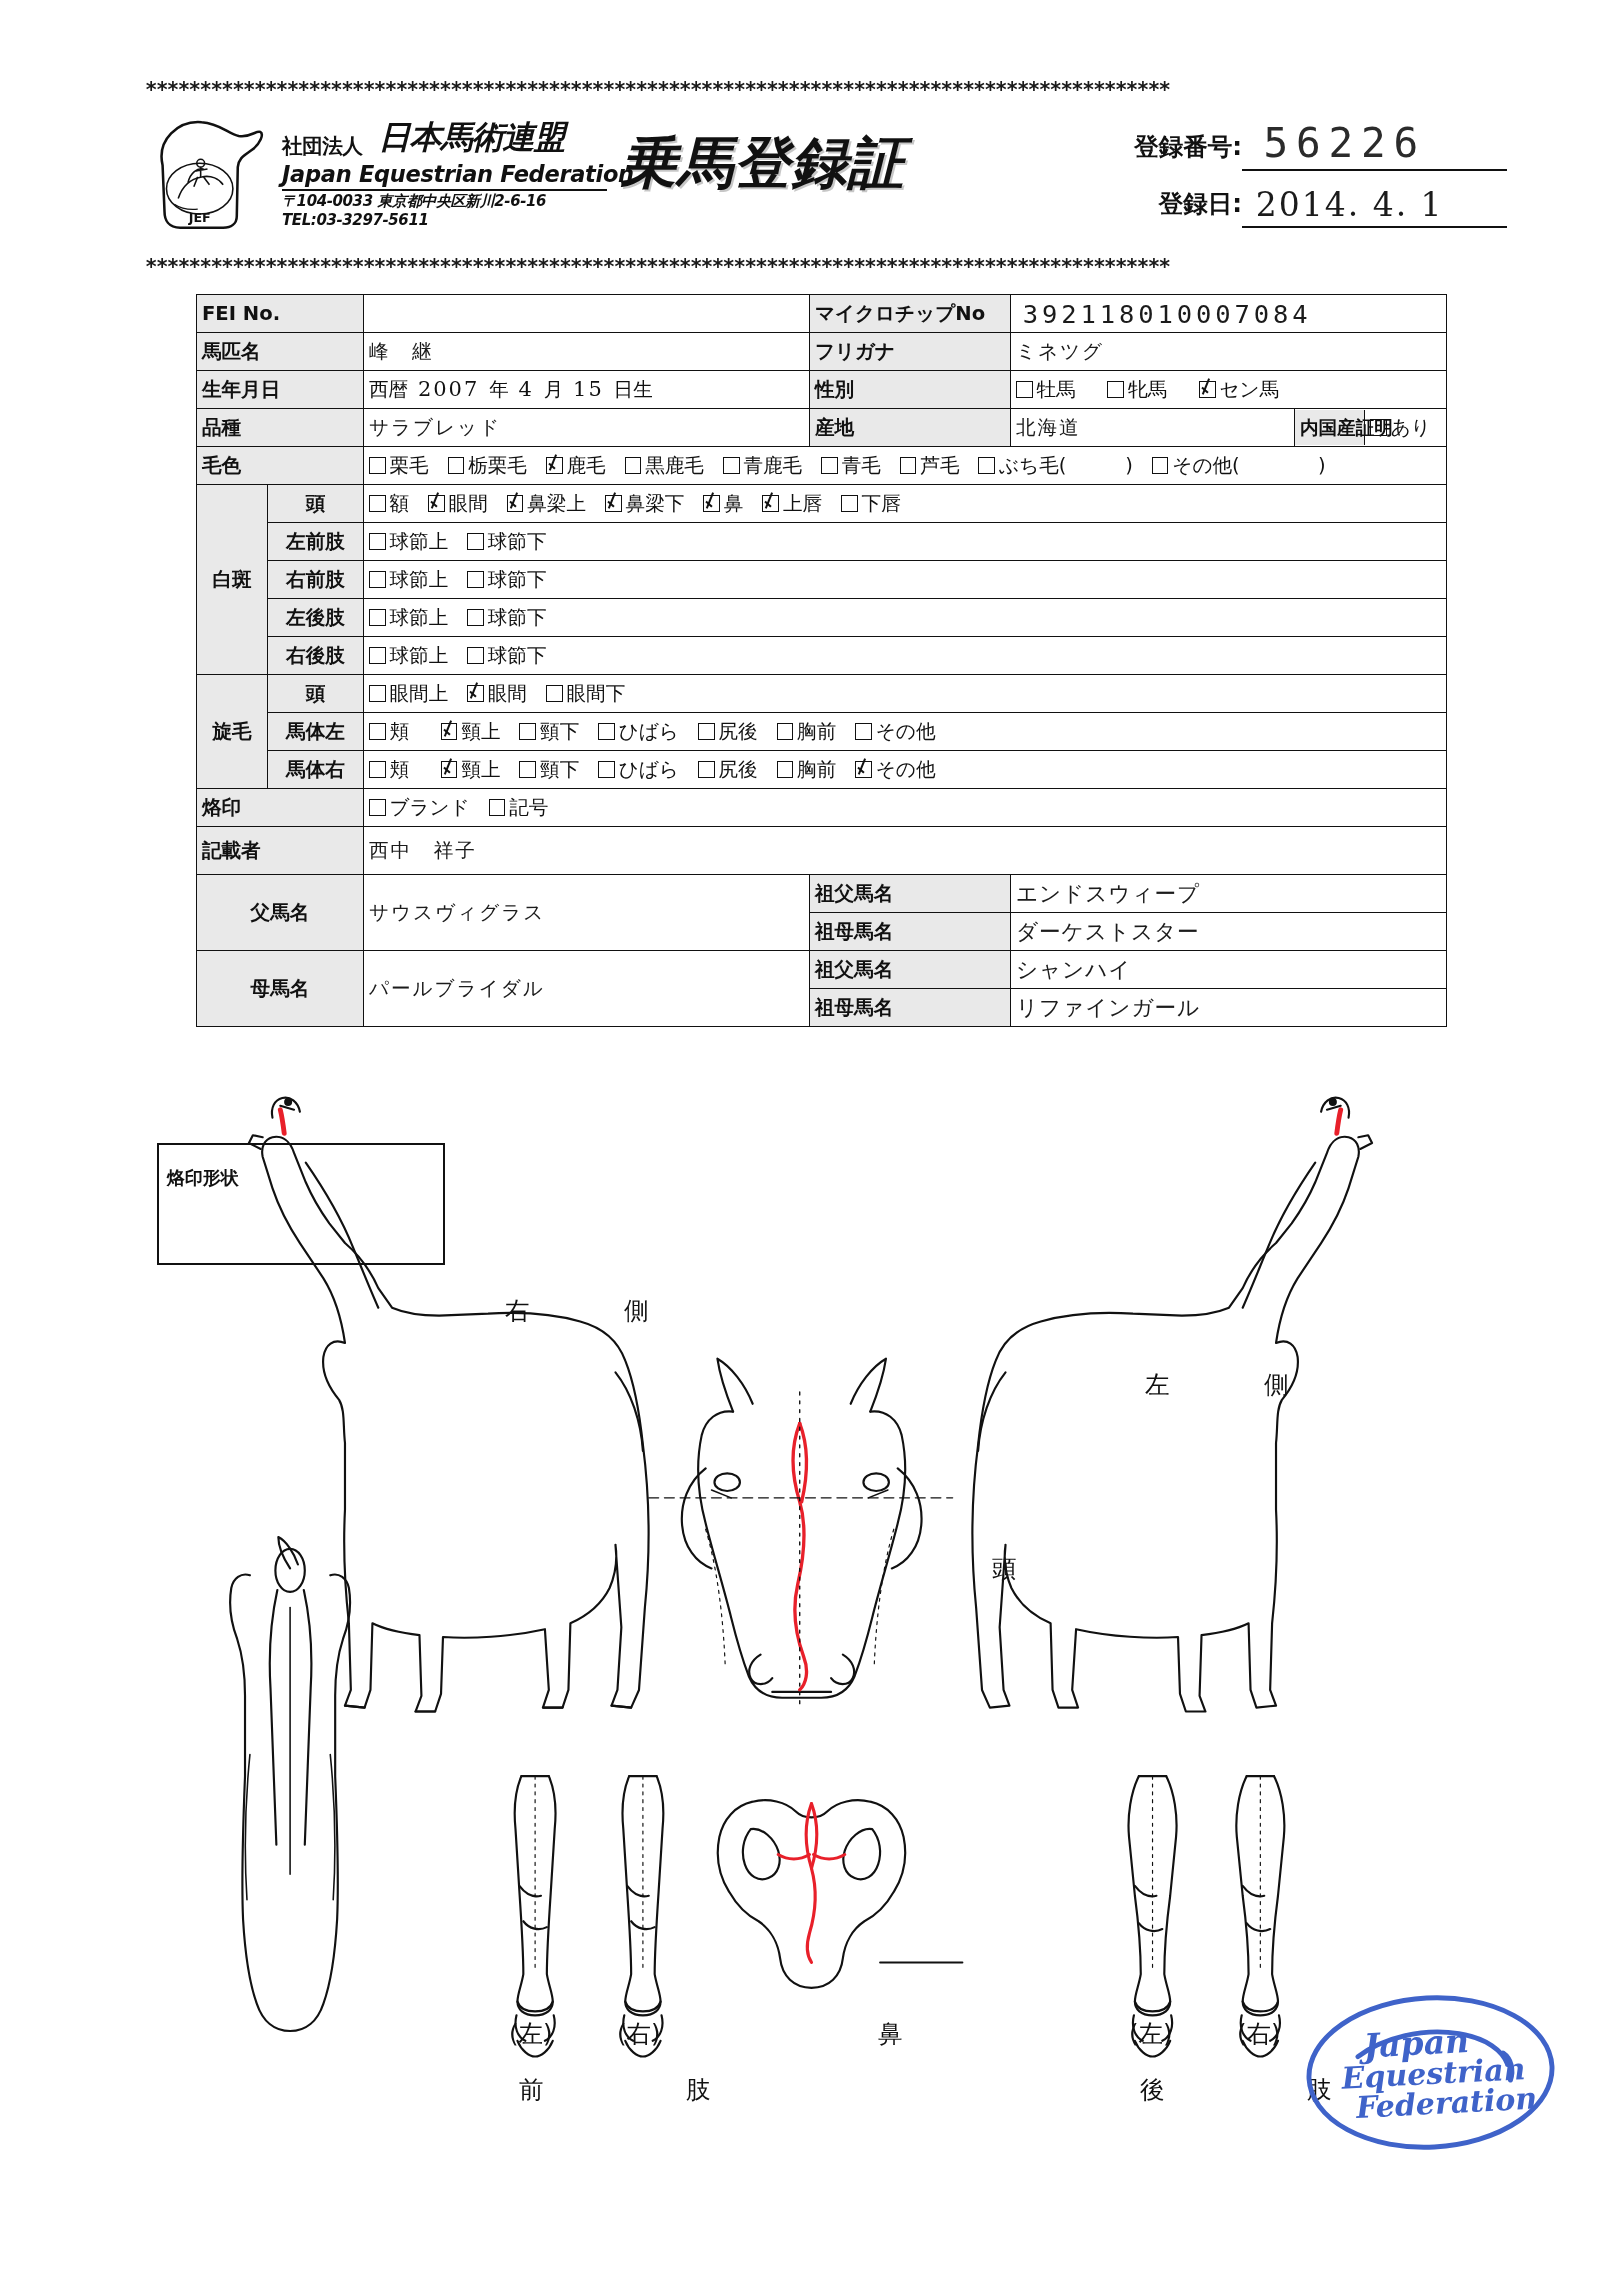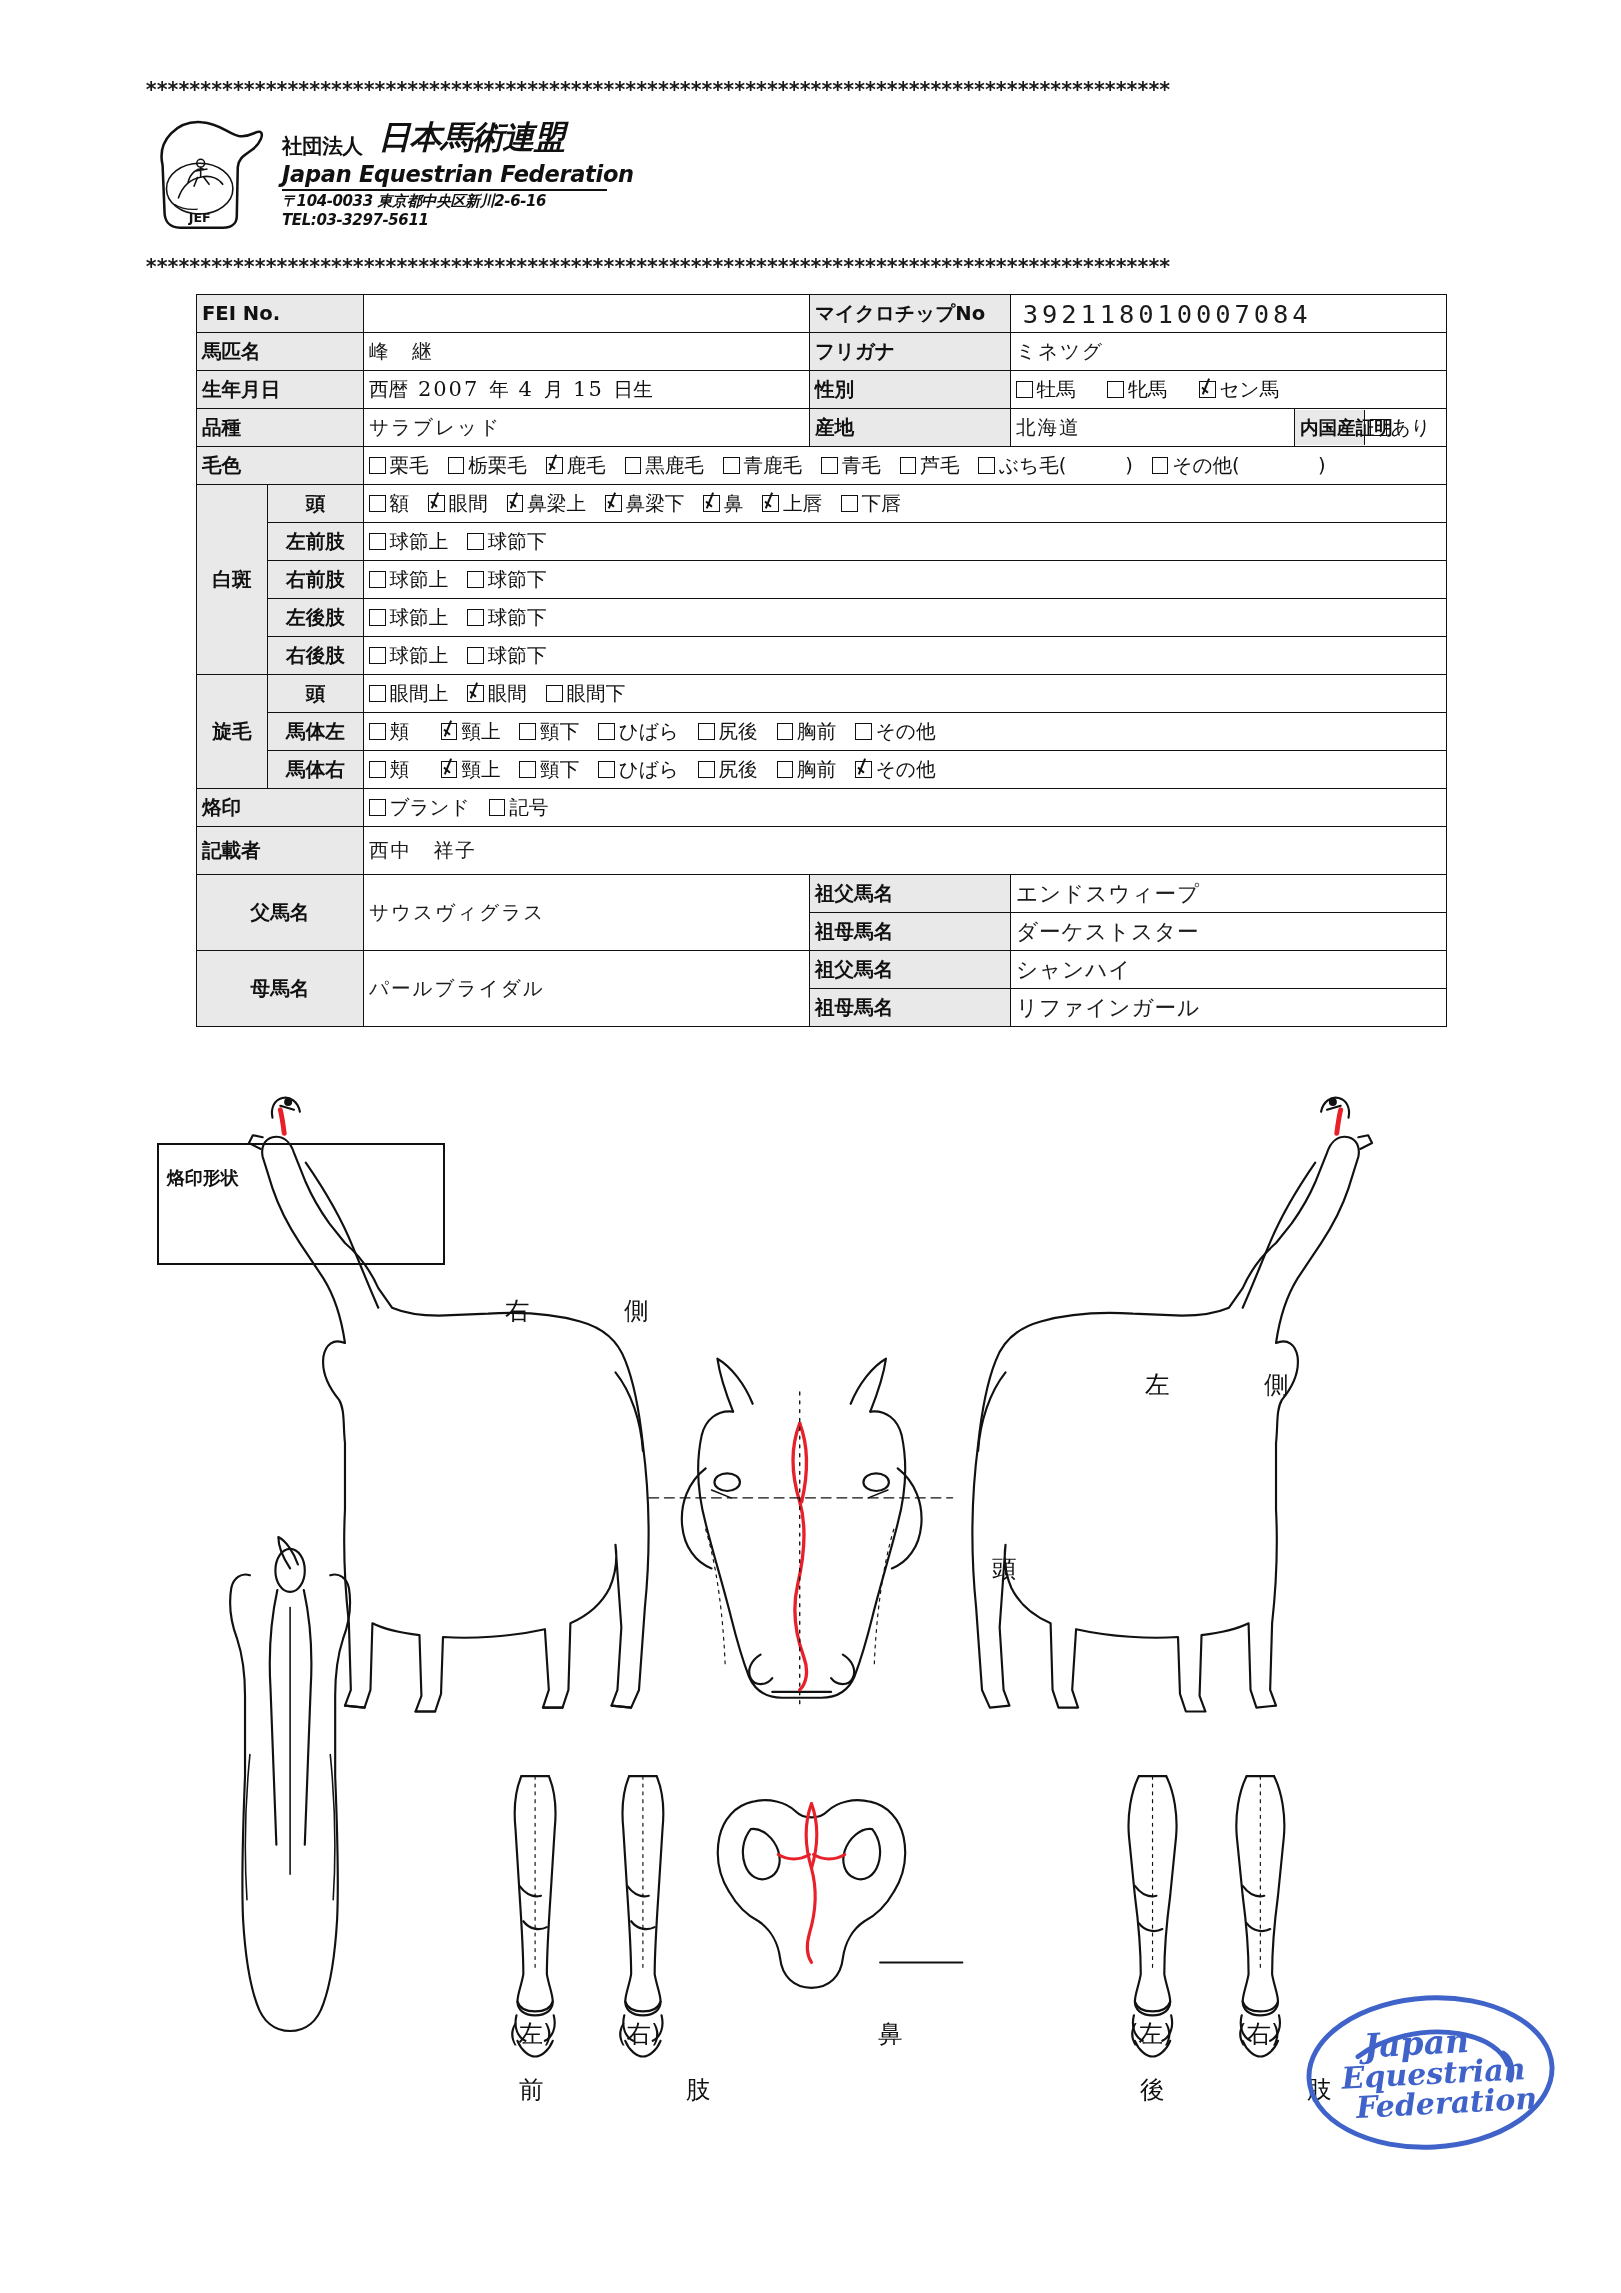--- a/index.html
+++ b/index.html
@@ -183,21 +183,36 @@
       <div class="org-jp">
         <span class="small">社団法人</span>
         <span class="big">日本馬術連盟</span>
       </div>
       <div class="org-en">Japan Equestrian Federation</div>
       <div class="org-rule"></div>
       <div class="org-addr">〒104-0033 東京都中央区新川2-6-16</div>
       <div class="org-addr">TEL:03-3297-5611</div>
     </div>
 
-
+    <div class="doc-title">乗馬登録証</div>
+
+    <div class="reg-block">
+      <div class="reg-row">
+        <div class="reg-label">登録番号:</div>
+        <div class="reg-val-wrap">
+          <div class="reg-num">56226</div>
+        </div>
+      </div>
+      <div class="reg-row">
+        <div class="reg-label">登録日:</div>
+        <div class="reg-val-wrap">
+          <div class="reg-date">2014. 4. 1</div>
+        </div>
+      </div>
+    </div>
   </div>
 
   <table class="tbl">
     <colgroup>
       <col style="width:71px">
         <col style="width:96px">
         <col style="width:446px">
       <col style="width:201px">
         <col style="width:284px">
         <col style="width:152px">

